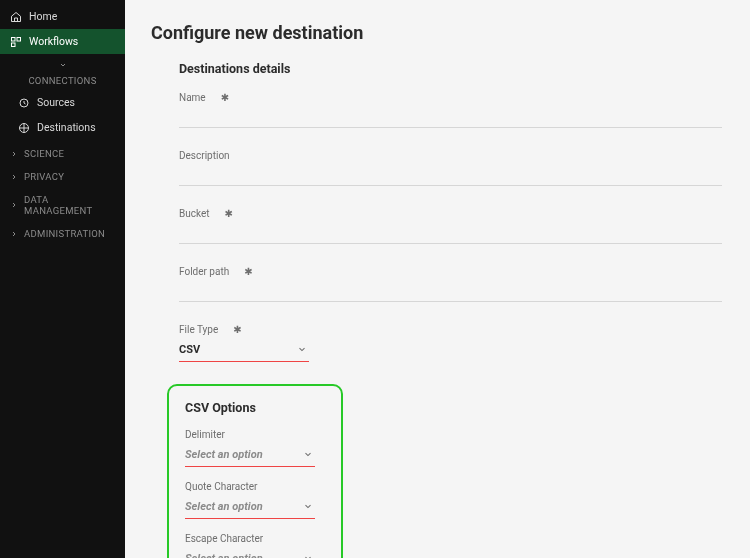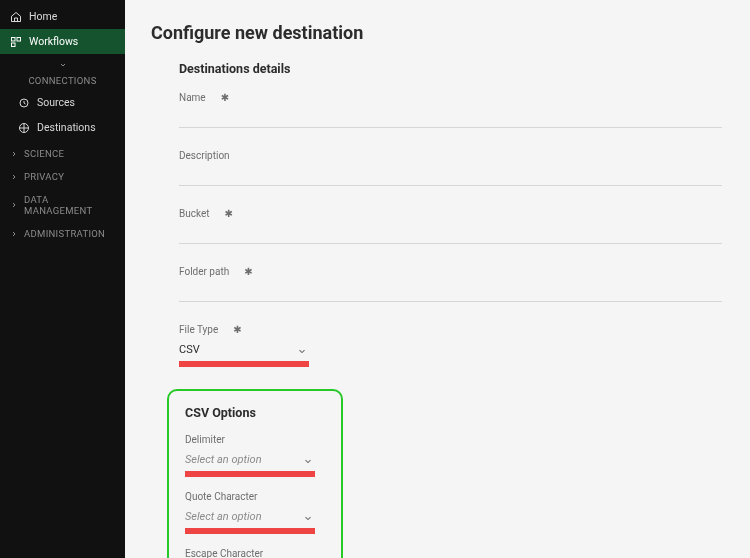--- a/index.html
+++ b/index.html
@@ -105,27 +105,28 @@
     color: #2c2c2c;
   }
   .select-wrap {
     position: relative;
     width: 130px;
   }
   .select-wrap.wide { width: 130px; }
   .select {
     width: 100%;
     border: none;
-    border-bottom: 6px solid #ef4444;
+    border-bottom: 1px solid #ef4444;
     background: transparent;
     font-size: 11px;
     padding: 4px 18px 5px 0;
     appearance: none;
     color: #2c2c2c;
     cursor: pointer;
+    font-weight: bold;
   }
   .select.placeholder {
     font-style: italic;
     color: #8a8a8a;
   }
   .select-chev {
     position: absolute;
     right: 2px;
     top: 50%;
     transform: translateY(-55%);

